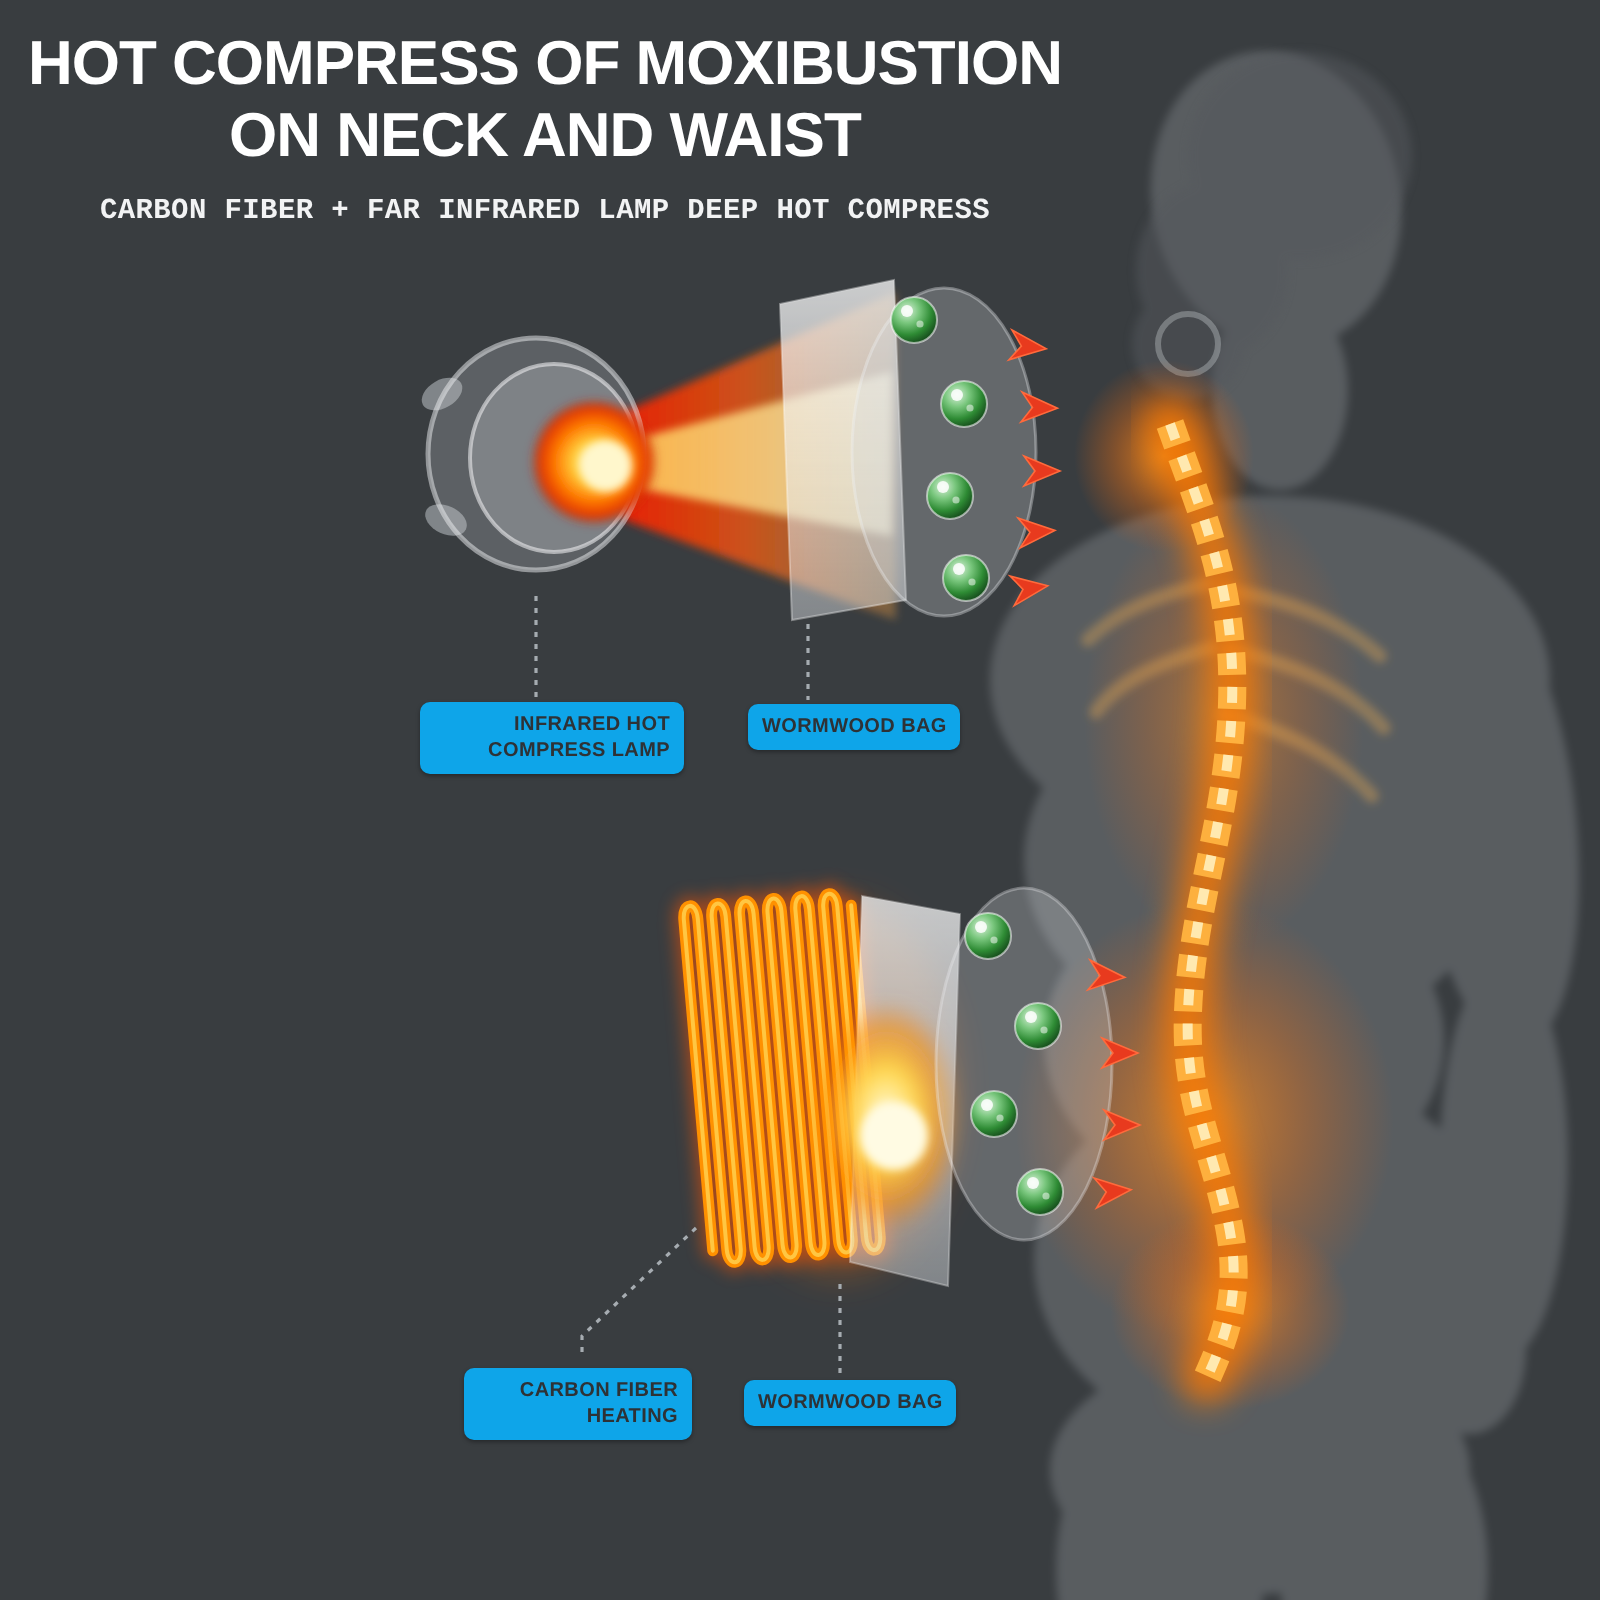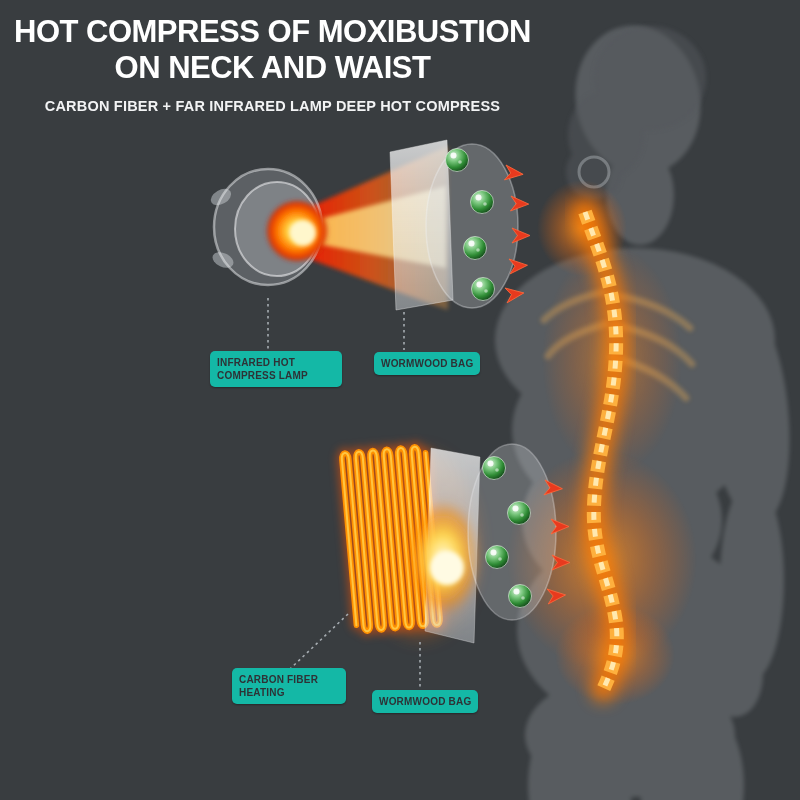--- a/index.html
+++ b/index.html
@@ -3,27 +3,27 @@
 <meta charset="utf-8">
 <style>
   html,body{margin:0;padding:0;background:#393d40;}
   #page{position:relative;width:800px;height:800px;background:#393d40;overflow:hidden;
         font-family:"Liberation Sans",sans-serif;margin:0 auto;}
   #illustration{position:absolute;left:0;top:0;}
   .header{position:absolute;left:14px;top:14px;z-index:5;text-align:center;}
   .title{font-weight:bold;font-size:31px;line-height:1.16;color:#ffffff;
          letter-spacing:-0.5px;white-space:pre-line;}
   .subtitle{margin-top:12px;font-weight:bold;font-size:14.5px;color:#f2f3f4;
-            letter-spacing:0.2px;}
-  .callout{position:absolute;z-index:6;background:#14b8a6;color:#2e3236;border-radius:5px;
-           font-weight:bold;font-size:10px;line-height:1.3;padding:5px 7px;text-align:left;
+            letter-spacing:0.2px;font-family:Liberation Mono, monospace;}
+  .callout{position:absolute;z-index:6;background:#0ea5e9;color:#2e3236;border-radius:5px;
+           font-weight:bold;font-size:10px;line-height:1.3;padding:5px 7px;text-align:right;
            white-space:pre-line;letter-spacing:0.2px;box-shadow:0 1px 2px rgba(0,0,0,0.35);}
   #callout-infrared{left:210px;top:351px;width:118px;}
   #callout-wormwood-top{left:374px;top:352px;min-width:86px;}
-  #callout-carbon{left:232px;top:668px;width:100px;}
+  #callout-carbon{left:232px;top:684px;width:100px;}
   #callout-wormwood-bottom{left:372px;top:690px;min-width:86px;}
 </style>
 </head>
 <body>
 
 <div id="page">
 
   <svg id="illustration" width="800" height="800" viewBox="0 0 800 800">
     <defs>
       <radialGradient id="gLamp" cx="50%" cy="50%" r="50%">

